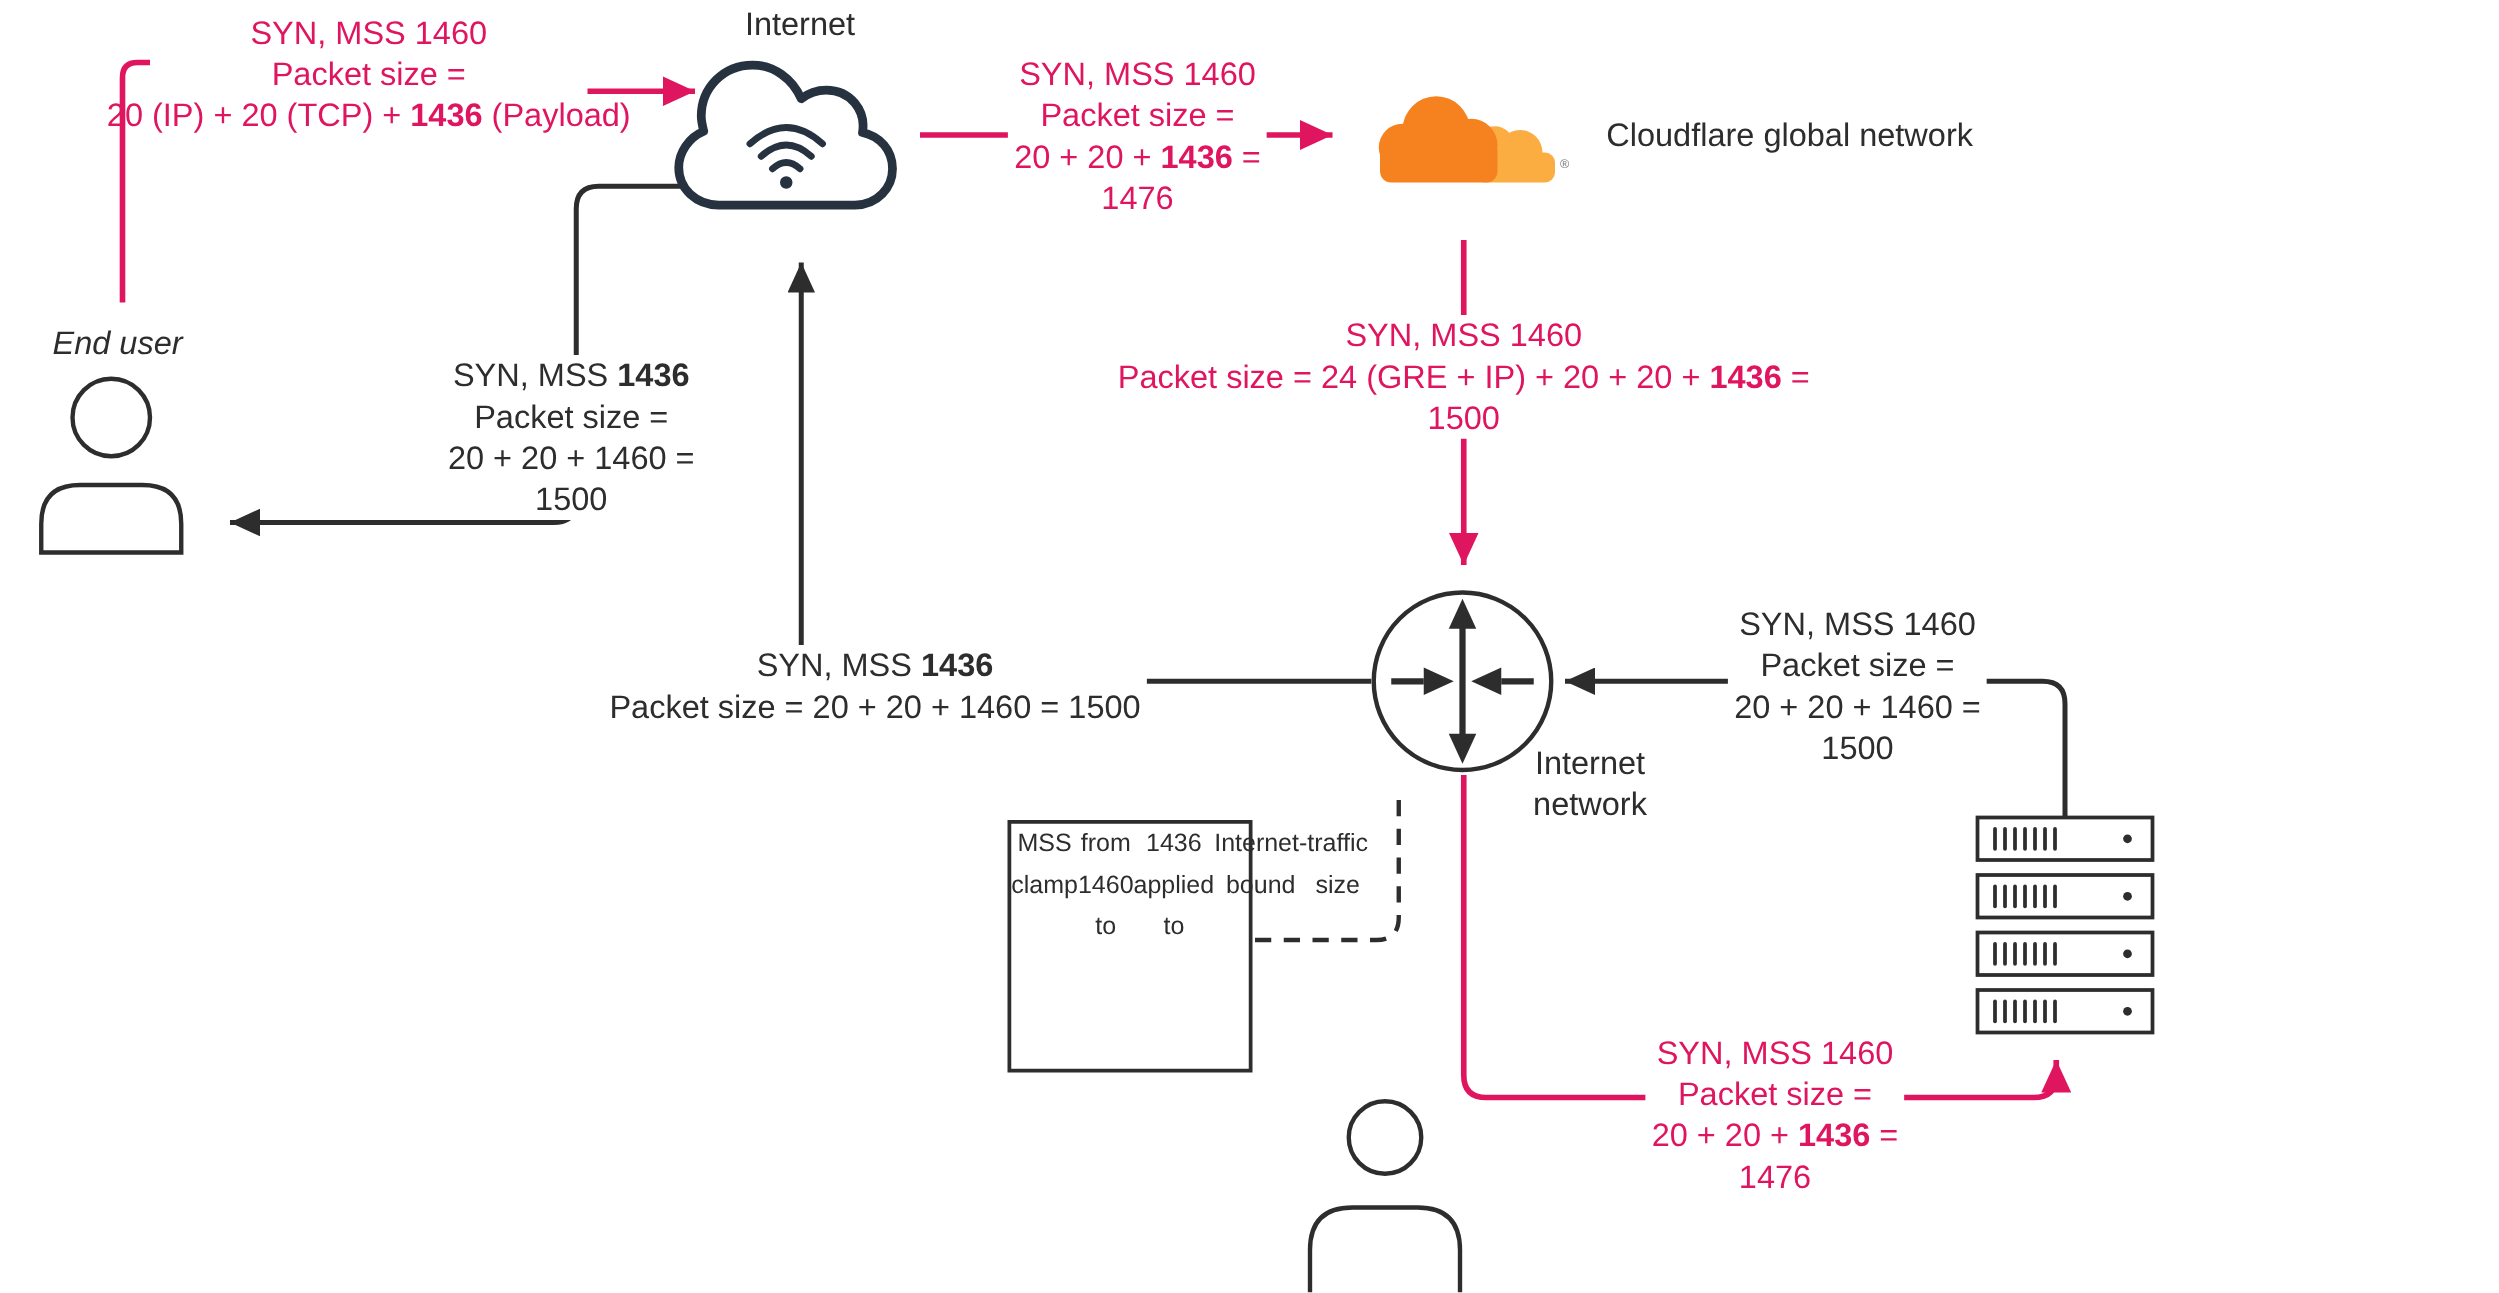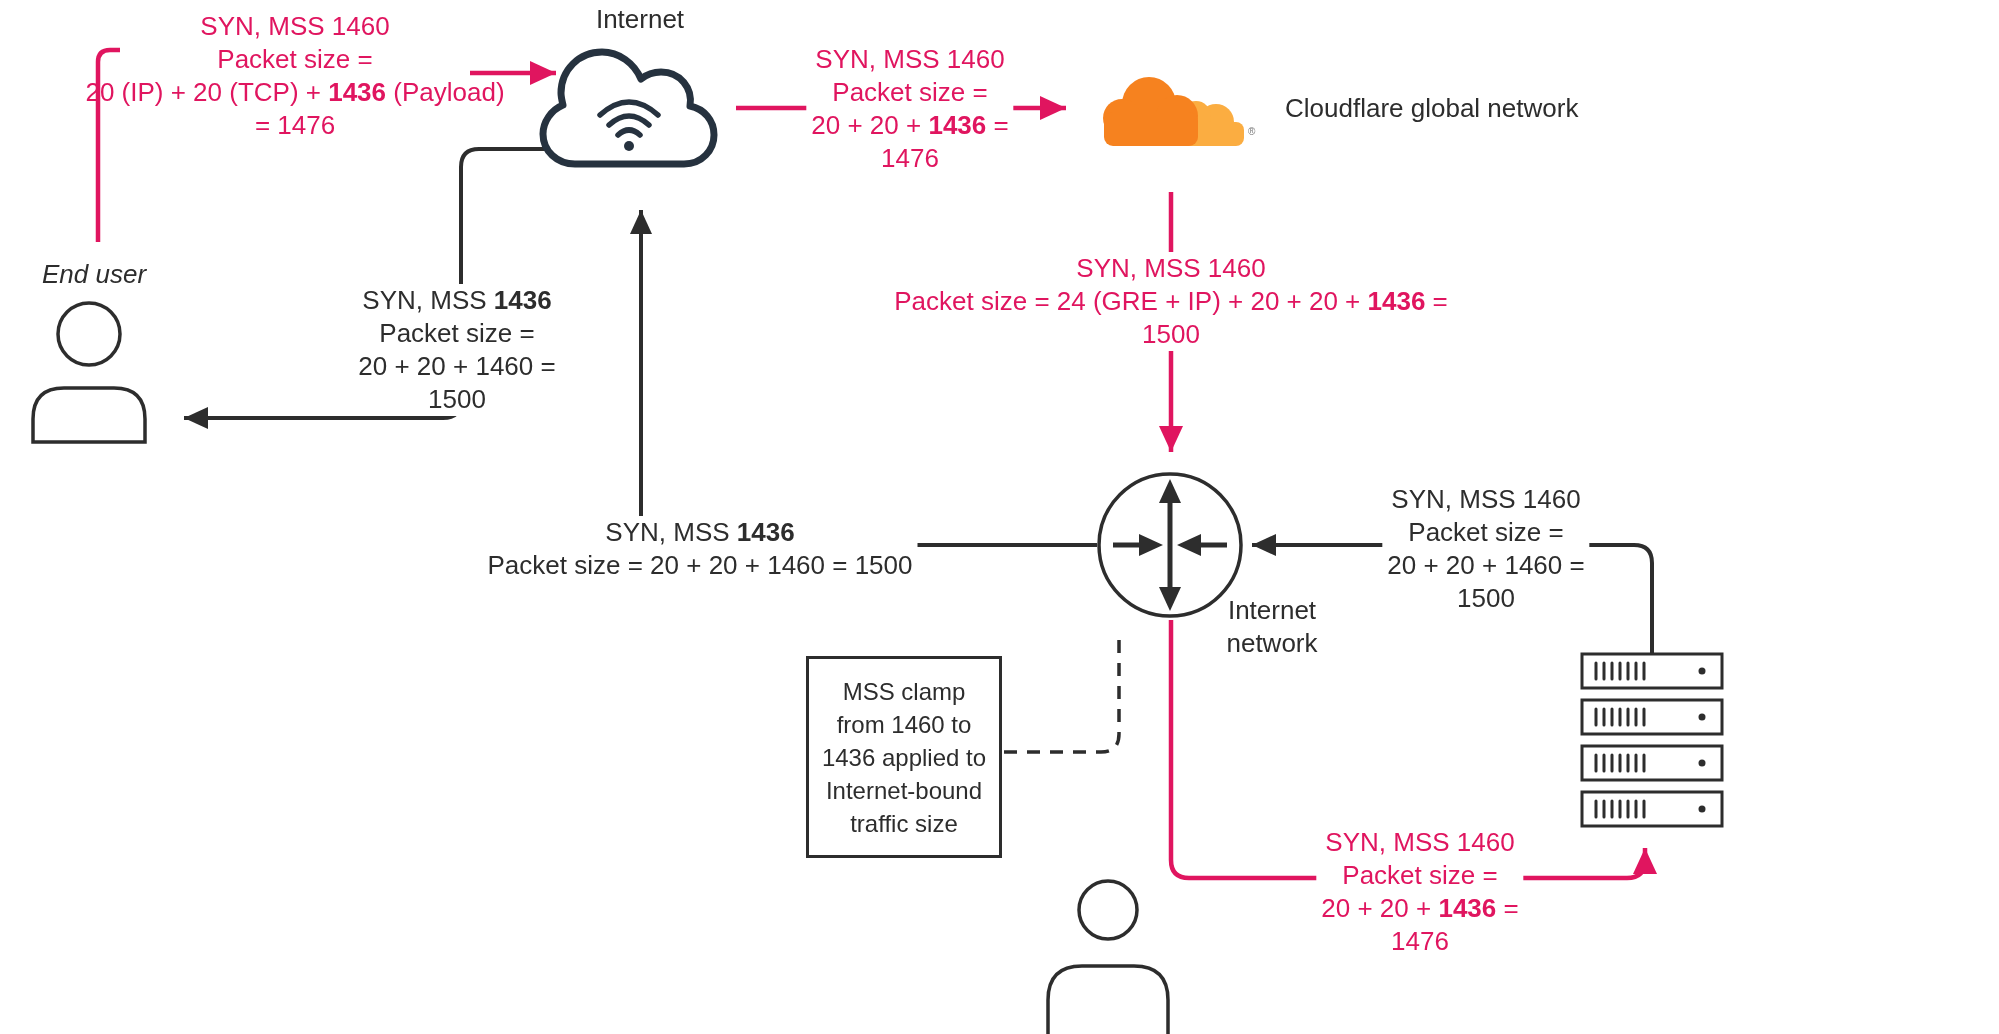--- a/index.html
+++ b/index.html
@@ -35,23 +35,23 @@
   .bg { background: #fff; padding: 0 5px; }
   .pink-text { color: var(--pink, #E0155F); }
   .b { font-weight: 700; }
 
   .clamp-box {
     position: absolute;
     left: 806px; top: 656px;
     width: 190px; height: 196px;
     border: 3px solid var(--ink, #2d2d2d);
     background: #fff;
-    display: flex; flex-direction: column; justify-content: center;
+    display: flex; flex-direction: row; justify-content: flex-start;
     text-align: center;
-    font-size: 24px; line-height: 33px;
+    font-size: 20px; line-height: 33px;
   }
   .cf-mark {
     position: absolute;
     left: 1248px; top: 126px;
     font-size: 10px; color: #777;
   }
 </style>
 </head>
 <body>
 
@@ -175,21 +175,20 @@
   <div class="label" style="left:42px; top:258px;font-style:italic;">End user</div>
   <div class="label center" style="left:1272px; top:594px;">
     <div>Internet</div>
     <div>network</div>
   </div>
 
   <div class="label center pink-text" style="left:295px; top:10px;">
     <div>SYN, MSS 1460</div>
     <div>Packet size =</div>
     <div><span>20 (IP) + 20 (TCP) + </span><span class="b">1436</span><span> (Payload)</span></div>
-    <div>= 1476</div>
   </div>
 
   <div class="label center bg pink-text" style="left:910px; top:43px;">
     <div>SYN, MSS 1460</div>
     <div>Packet size =</div>
     <div><span>20 + 20 + </span><span class="b">1436</span><span> =</span></div>
     <div>1476</div>
   </div>
 
   <div class="label center bg pink-text" style="left:1171px; top:252px;">

